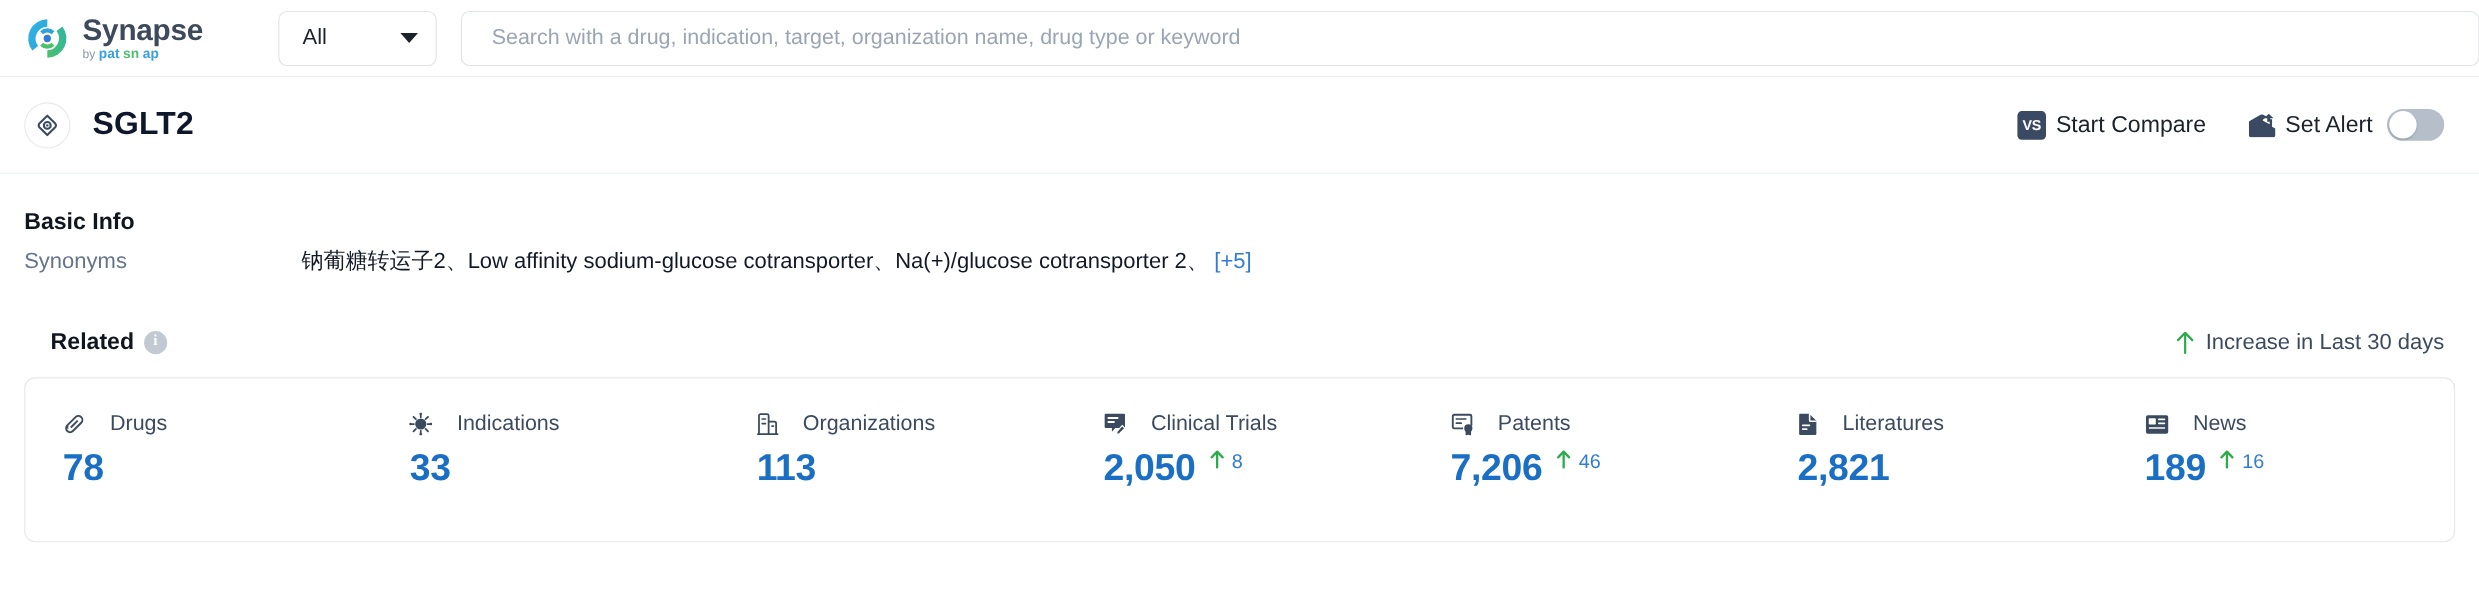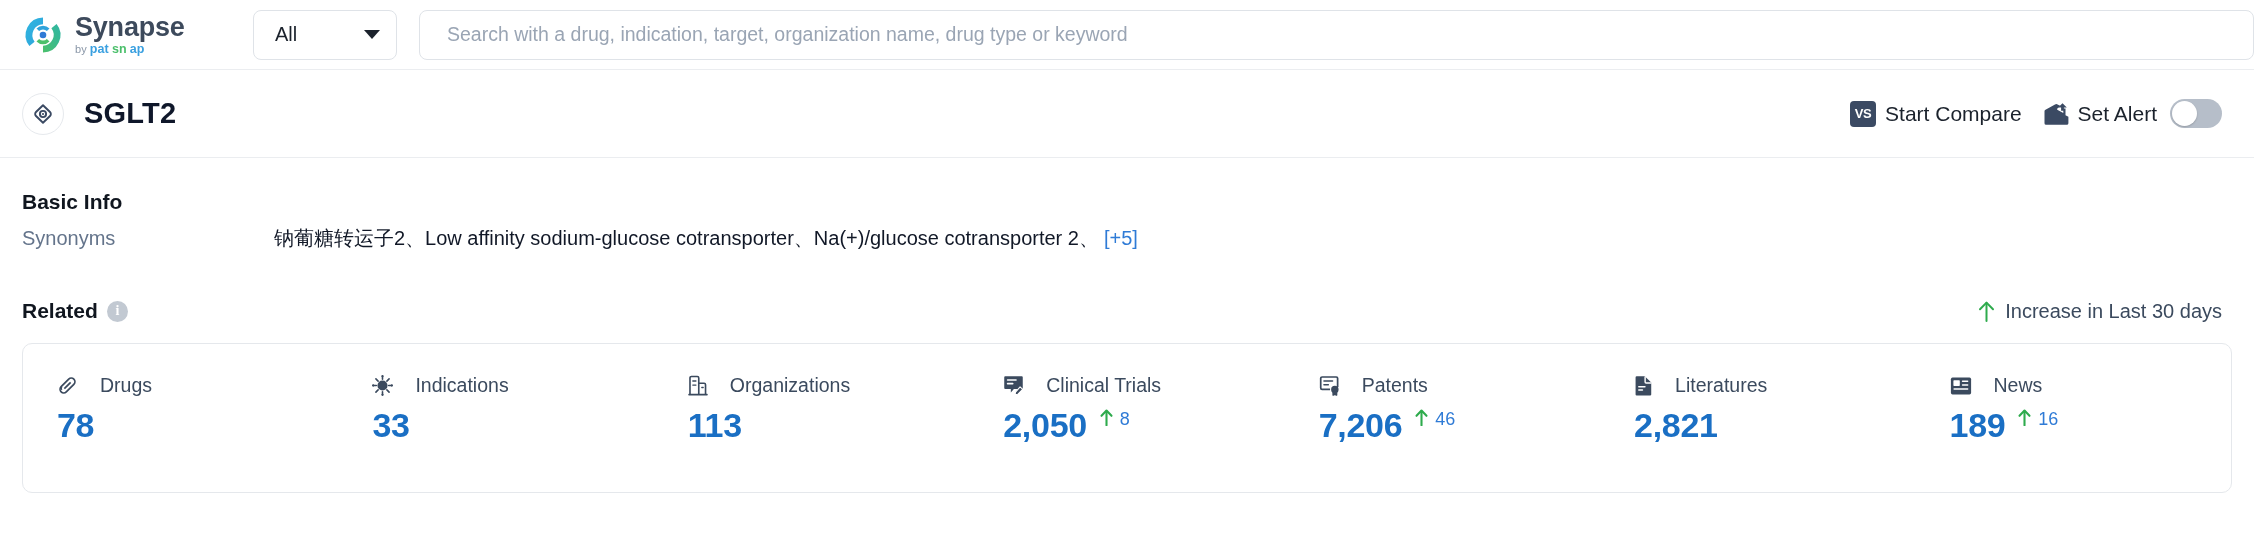--- a/index.html
+++ b/index.html
@@ -82,21 +82,21 @@
   .entity-icon {
     width: 42px; height: 42px; border-radius: 50%;
     border: 1px solid #e6e9ed; background: #fff;
     display: flex; align-items: center; justify-content: center;
     flex: 0 0 auto;
   }
   .entity-title {
     margin-left: 20px;
     font-size: 29px; font-weight: 700; color: #0f172a; letter-spacing: 0.2px;
   }
-  .entity-actions { margin-left: auto; display: flex; align-items: center; gap: 22px; padding-right: 10px; }
+  .entity-actions { margin-left: auto; display: flex; align-items: center; gap: 38px; padding-right: 10px; }
   .act { display: flex; align-items: center; gap: 9px; cursor: pointer; }
   .act-label { font-size: 21px; color: #1b222c; }
   .vs-badge {
     width: 26px; height: 26px; border-radius: 4px; background: #3b4a63;
     color: #fff; font-size: 13px; font-weight: 700;
     display: flex; align-items: center; justify-content: center;
     letter-spacing: -0.3px;
   }
   .toggle {
     width: 52px; height: 29px; border-radius: 15px; background: #b6bec9;
@@ -118,21 +118,21 @@
 
   .syn-row { display: flex; align-items: center; margin-top: 12px; }
   .syn-key { width: 252px; flex: 0 0 auto; font-size: 20px; color: #64748b; }
   .syn-val { font-size: 20px; color: #111827; line-height: 1.25; }
   .syn-more { color: #2f7bd6; cursor: pointer; margin-left: 5px; }
 
   .related-head {
     display: flex; align-items: center;
     margin-top: 48px;
   }
-  .related-label { font-size: 21px; font-weight: 700; color: #10161f; }
+  .related-label { font-size: 21px; font-weight: 700; color: #10161f; margin-left: 24px; }
   .info-dot {
     width: 21px; height: 21px; border-radius: 50%; background: #c2c9d2;
     color: #fff; font-size: 14px; font-weight: 700;
     display: flex; align-items: center; justify-content: center;
     margin-left: 9px; font-family: "Liberation Serif", serif; cursor: pointer;
   }
   .legend { margin-left: auto; display: flex; align-items: center; gap: 10px; padding-right: 10px; }
   .legend-text { font-size: 20px; color: #3b4a5e; }
 
   .stats-card {

